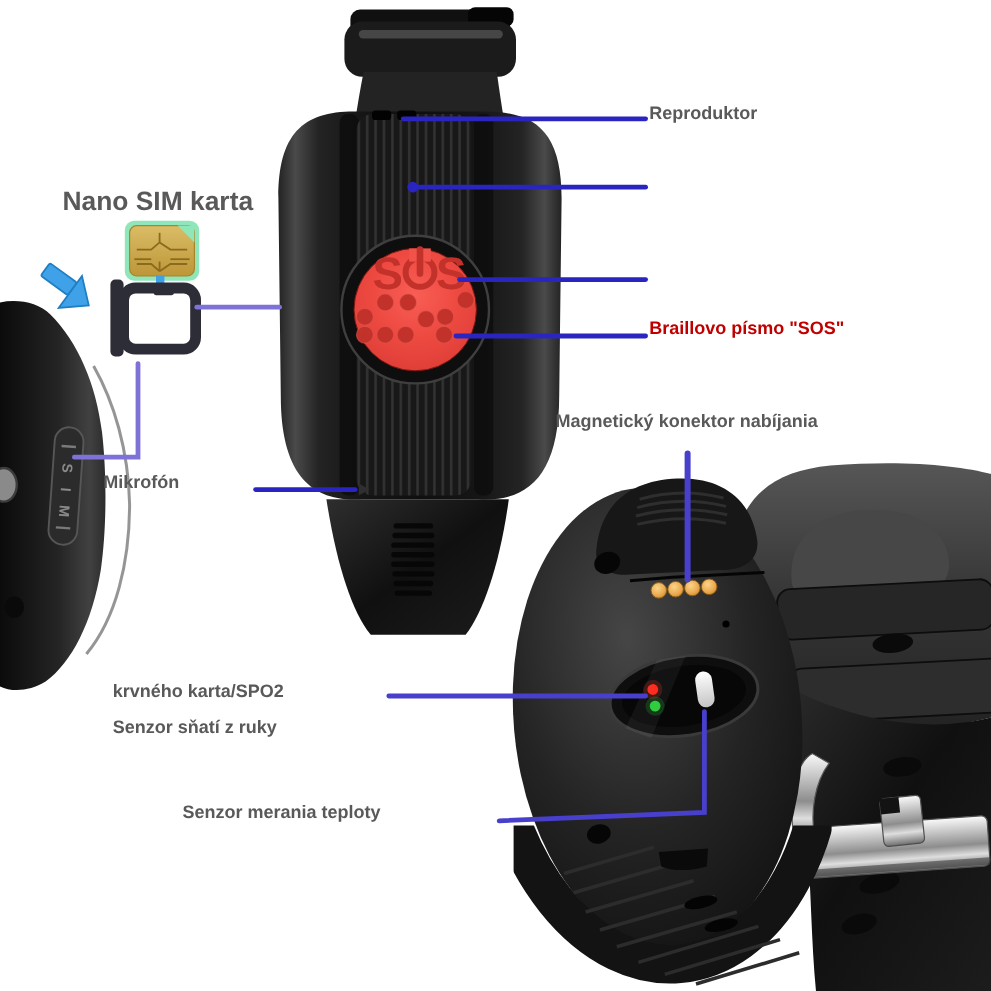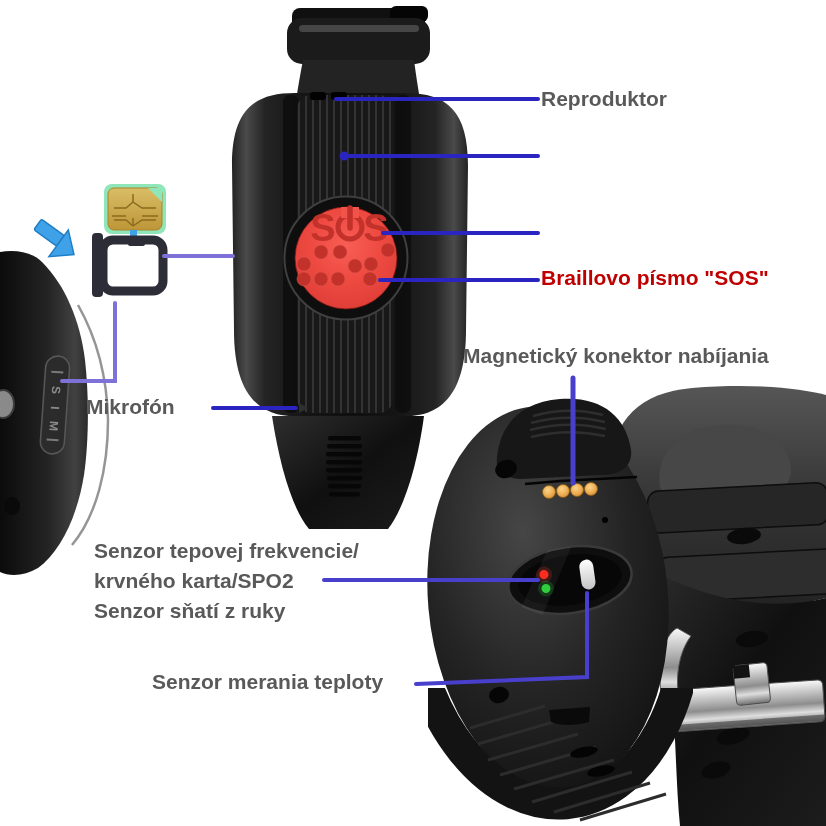--- a/index.html
+++ b/index.html
@@ -1,19 +1,19 @@
 <!DOCTYPE html>
 <html><head>
 <meta charset="utf-8">
 <style>
   html,body{margin:0;padding:0;background:#ffffff;}
   .stage{position:relative;width:826px;height:826px;background:#ffffff;overflow:hidden;
          font-family:"Liberation Sans",sans-serif;}
   .stage svg{position:absolute;left:0;top:0;}
-  .lbl{position:absolute;font-weight:bold;font-size:21px;color:#595959;white-space:nowrap;
+  .lbl{position:absolute;font-weight:bold;font-size:15px;color:#595959;white-space:nowrap;
        line-height:1.2;}
   .lbl.red{color:#C00000;}
   .lbl.big{font-size:22px;}
   svg text{font-family:"Liberation Sans",sans-serif;}
 </style>
 </head>
 <body>
 
 <div class="stage">
 
@@ -270,22 +270,22 @@
     <path d="M383,233 L538,233" stroke="#2a24c0" stroke-width="4"></path>
     <path d="M380,280 L538,280" stroke="#2a24c0" stroke-width="4"></path>
     <path d="M213,408 L296,408" stroke="#2a24c0" stroke-width="4"></path>
     <polygon points="299,403 308,408 299,413" fill="#2f2f2f" stroke="none"></polygon>
     <path d="M573,378 L573,483" stroke="#4840cc" stroke-width="5"></path>
     <path d="M324,580 L538,580" stroke="#4840cc" stroke-width="4"></path>
     <path d="M416,684 L587,677 L587,593" stroke="#4840cc" stroke-width="4"></path>
   </g>
 </svg>
 
+<div class="lbl big" style="left:52px;top:155px">Nano SIM karta</div>
 <div class="lbl" style="left:541px;top:86px">Reproduktor</div>
 <div class="lbl red" style="left:541px;top:265px">Braillovo písmo "SOS"</div>
 <div class="lbl" style="left:463px;top:343px">Magnetický konektor nabíjania</div>
 <div class="lbl" style="left:86px;top:394px">Mikrofón</div>
-<div class="lbl" style="left:94px;top:538px">Senzor tepovej frekvencie/</div>
 <div class="lbl" style="left:94px;top:568px">krvného karta/SPO2</div>
 <div class="lbl" style="left:152px;top:669px">Senzor merania teploty</div>
 <div class="lbl" style="left:94px;top:598px">Senzor sňatí z ruky</div>
 
 </div>
 
 </body></html>

